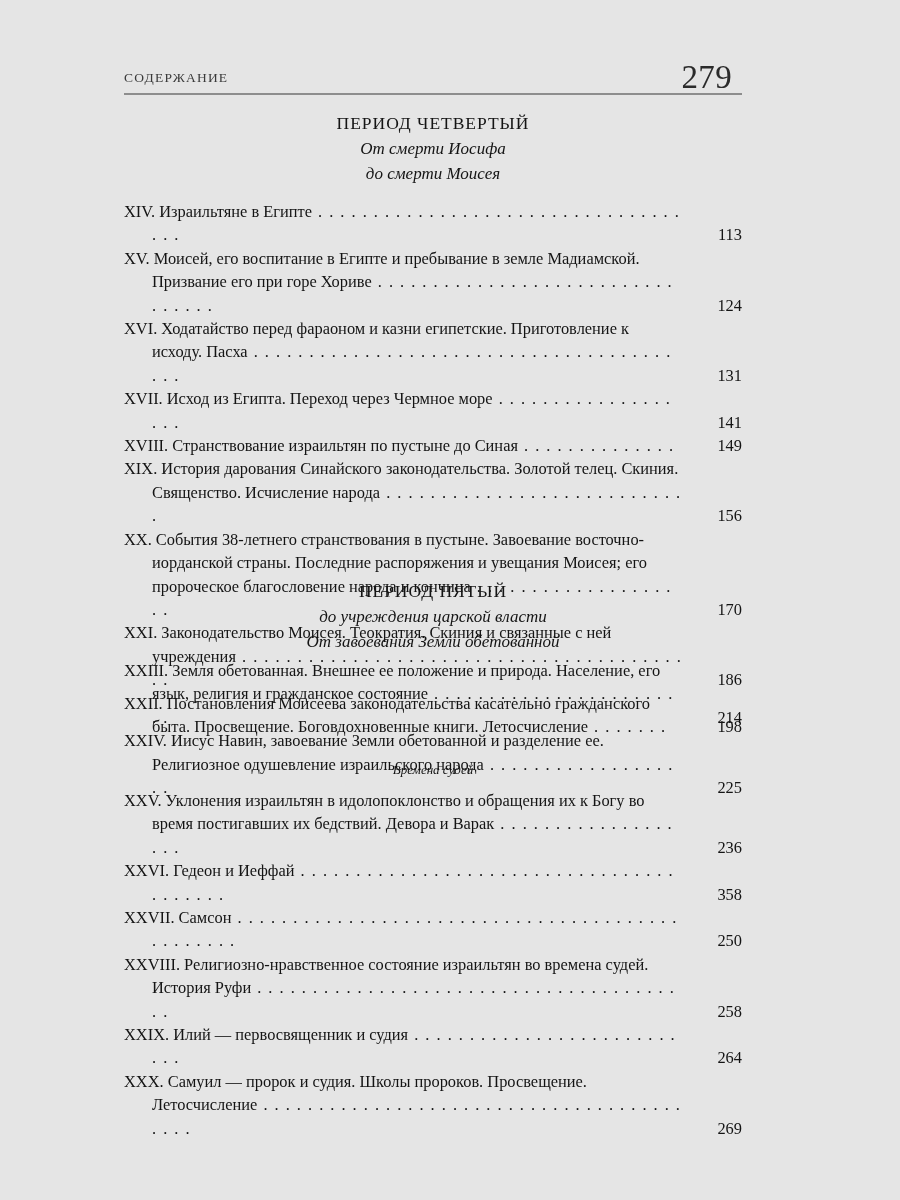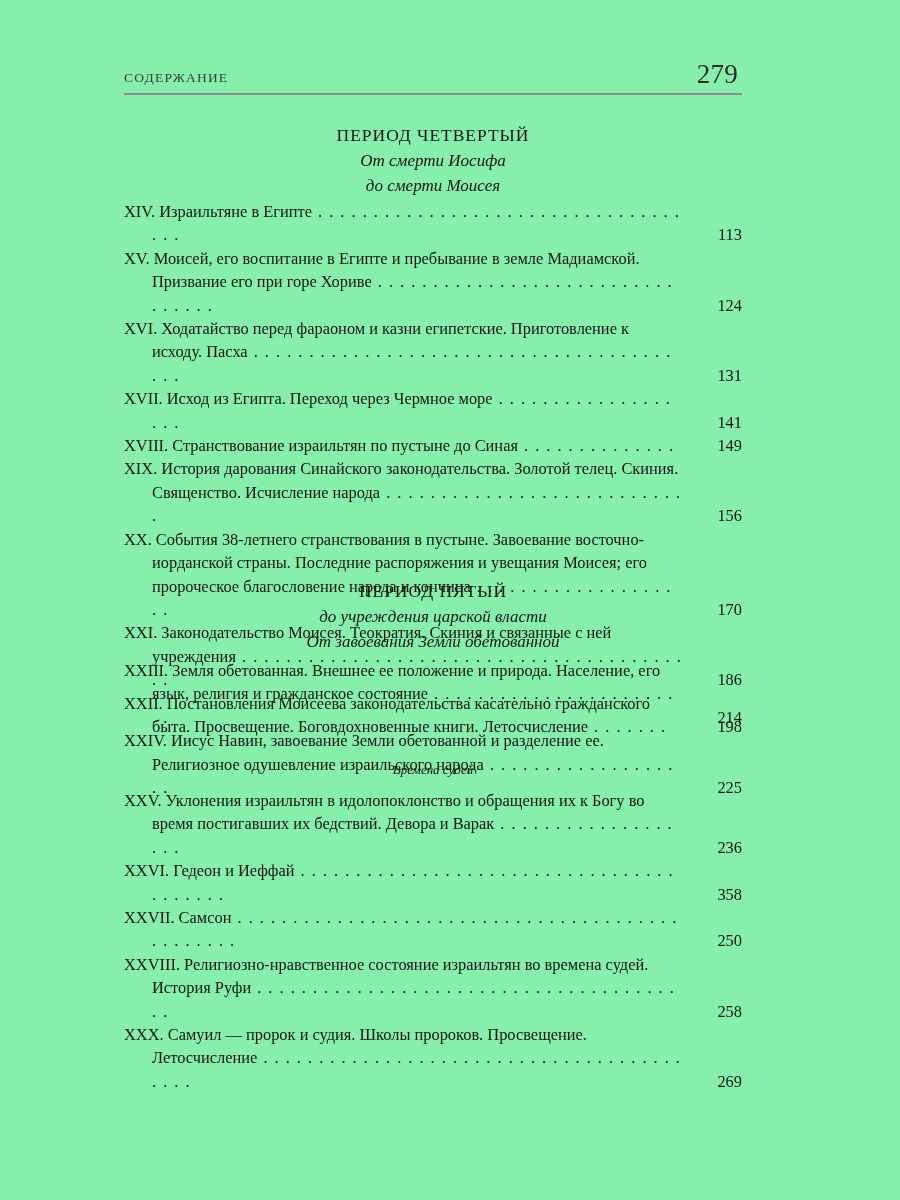--- a/index.html
+++ b/index.html
@@ -5,21 +5,21 @@
 <style>
   html, body {
     margin: 0;
     padding: 0;
     background: #ffffff;
   }
   .page {
     position: relative;
     width: 900px;
     height: 1200px;
-    background: #86efac;
+    background: #e5e5e5;
     margin: 0 auto;
     font-family: "Liberation Serif", "DejaVu Serif", serif;
     color: #1a1a1a;
     overflow: hidden;
   }
 
   
   .running-head {
     position: absolute;
     left: 124px;
@@ -32,23 +32,23 @@
     left: 0;
     top: 6px;
     font-size: 13.5px;
     letter-spacing: 0.09em;
     color: #3a3a3a;
     font-family: "Liberation Serif", "DejaVu Serif", serif;
     white-space: nowrap;
   }
   .running-head-folio {
     position: absolute;
-    right: 4px;
+    right: 10px;
     top: -5px;
-    font-size: 27px;
+    font-size: 33px;
     color: #2b2b2b;
     letter-spacing: 0.01em;
   }
   .head-rule {
     position: absolute;
     left: 124px;
     width: 618px;
     top: 93px;
     height: 2px;
     background: #8d8d8d;
@@ -124,21 +124,21 @@
 <body>
 
 <div class="page">
 
   <div class="running-head">
     <div class="running-head-title">СОДЕРЖАНИЕ</div>
     <div class="running-head-folio">279</div>
   </div>
   <div class="head-rule"></div>
 
-  <div class="period" id="period-4" style="top:122px;">
+  <div class="period" id="period-4" style="top:110px;">
     <div class="period-title">ПЕРИОД ЧЕТВЕРТЫЙ</div>
     <div class="period-sub">От смерти Иосифа</div>
     <div class="period-sub">до смерти Моисея</div>
   </div>
 
   <div class="toc-block" id="toc-group-1" style="top:200px;">
       <div class="toc-entry">
         <div class="entry-body"><span class="hang">XIV. Израильтяне в Египте</span><span class="leader"> . . . . . . . . . . . . . . . . . . . . . . . . . . . . . . . . . . . .</span></div>
         <div class="entry-page" style="top: 23.4px;">113</div>
       </div>
@@ -206,18 +206,22 @@
       </div>
       <div class="toc-entry">
         <div class="entry-body"><span class="hang">XXVII. Самсон</span><span class="leader"> . . . . . . . . . . . . . . . . . . . . . . . . . . . . . . . . . . . . . . . . . . . . . . . .</span></div>
         <div class="entry-page" style="top: 23.4px;">250</div>
       </div>
       <div class="toc-entry">
         <div class="entry-body"><span class="hang">XXVIII. Религиозно-нравственное состояние израильтян во времена судей. История Руфи</span><span class="leader"> . . . . . . . . . . . . . . . . . . . . . . . . . . . . . . . . . . . . . . . .</span></div>
         <div class="entry-page" style="top: 46.8px;">258</div>
       </div>
       <div class="toc-entry">
+        <div class="entry-body"><span class="hang">XXIX. Илий — первосвященник и судия</span><span class="leader"> . . . . . . . . . . . . . . . . . . . . . . . . . . .</span></div>
+        <div class="entry-page" style="top: 23.4px;">264</div>
+      </div>
+      <div class="toc-entry">
         <div class="entry-body"><span class="hang">XXX. Самуил — пророк и судия. Школы пророков. Просвещение. Летосчисление</span><span class="leader"> . . . . . . . . . . . . . . . . . . . . . . . . . . . . . . . . . . . . . . . . . .</span></div>
         <div class="entry-page" style="top: 46.8px;">269</div>
       </div>
     </div>
 
 </div>
 
 </body></html>

